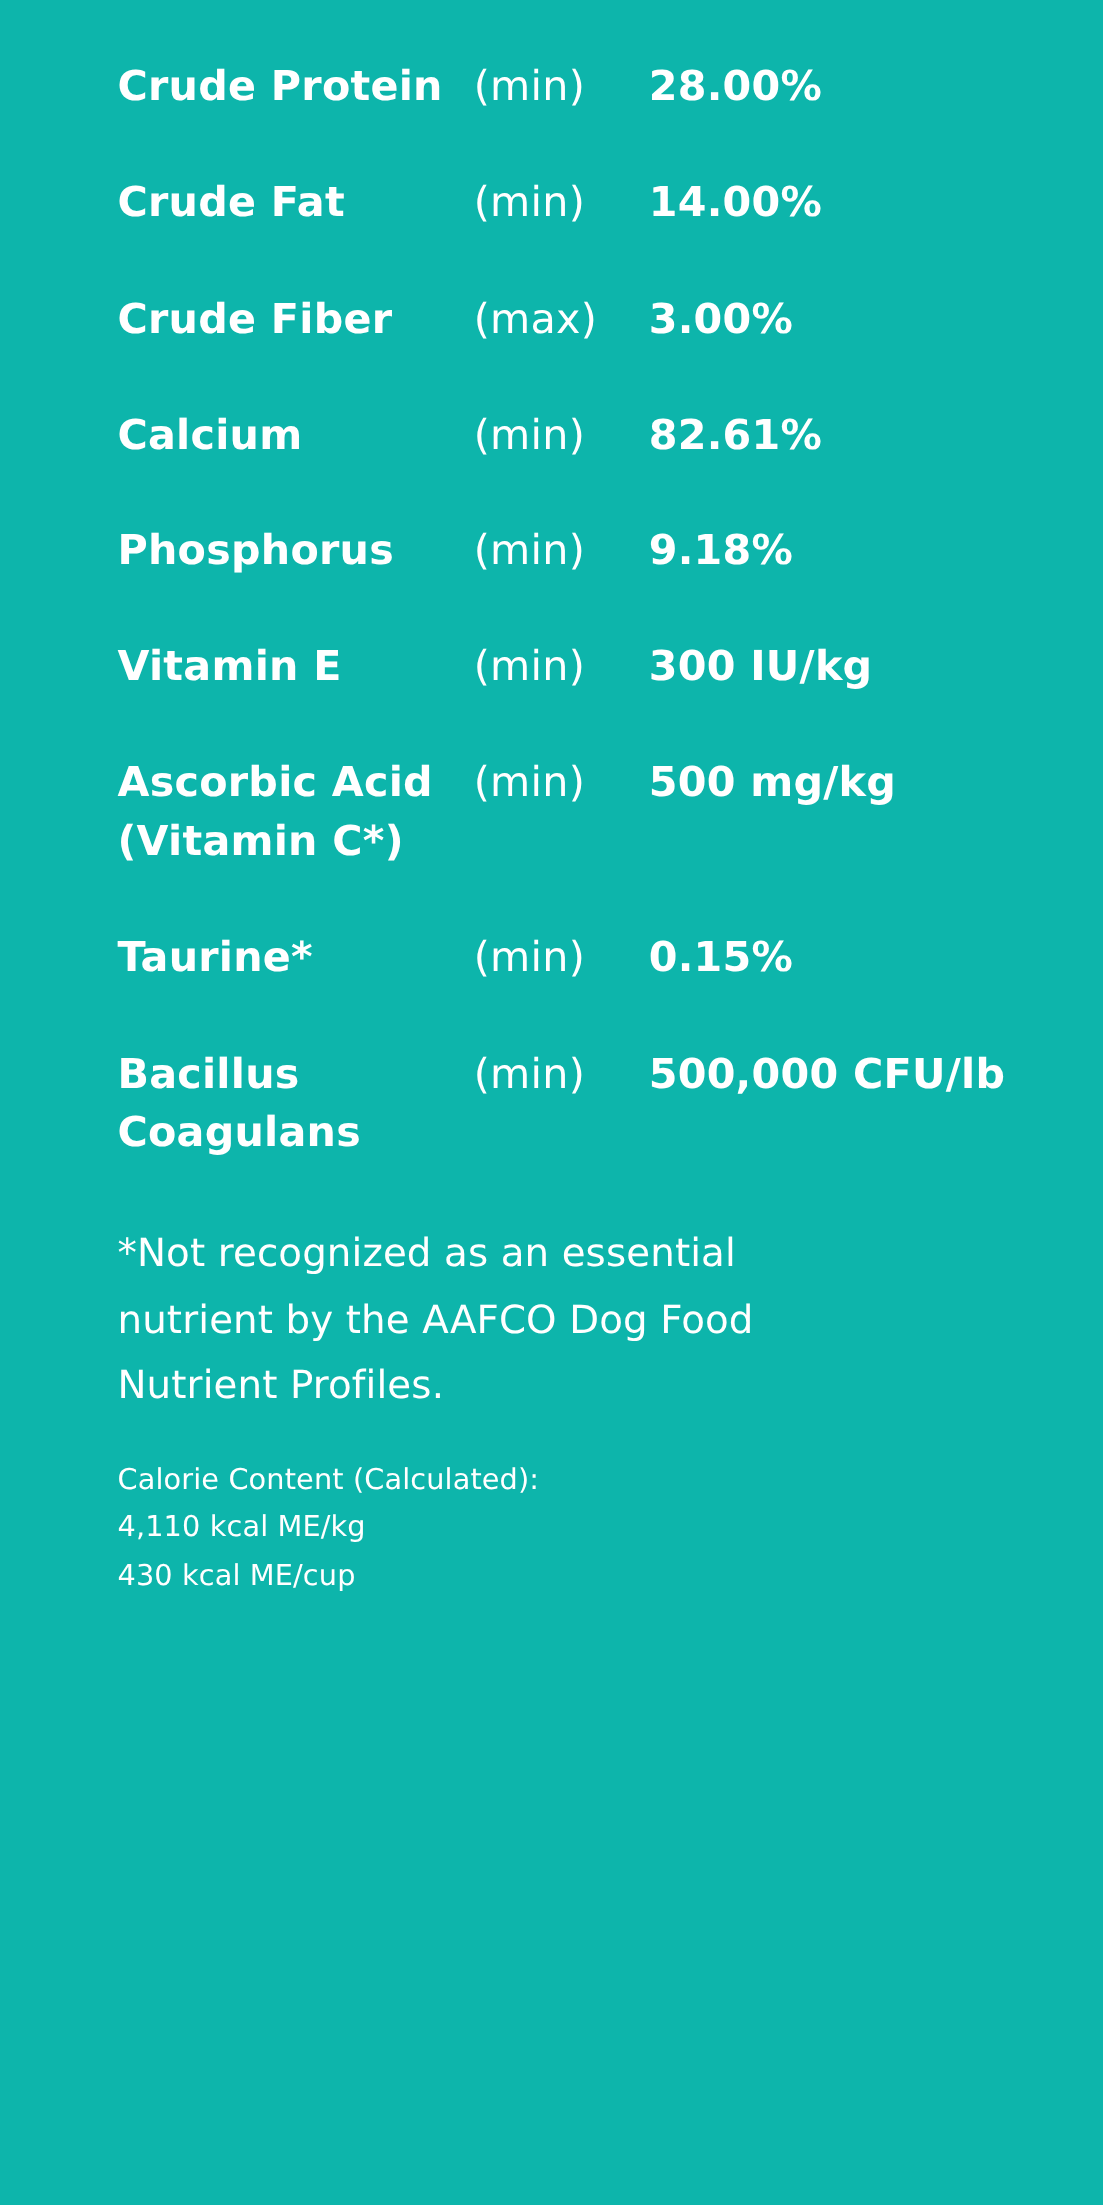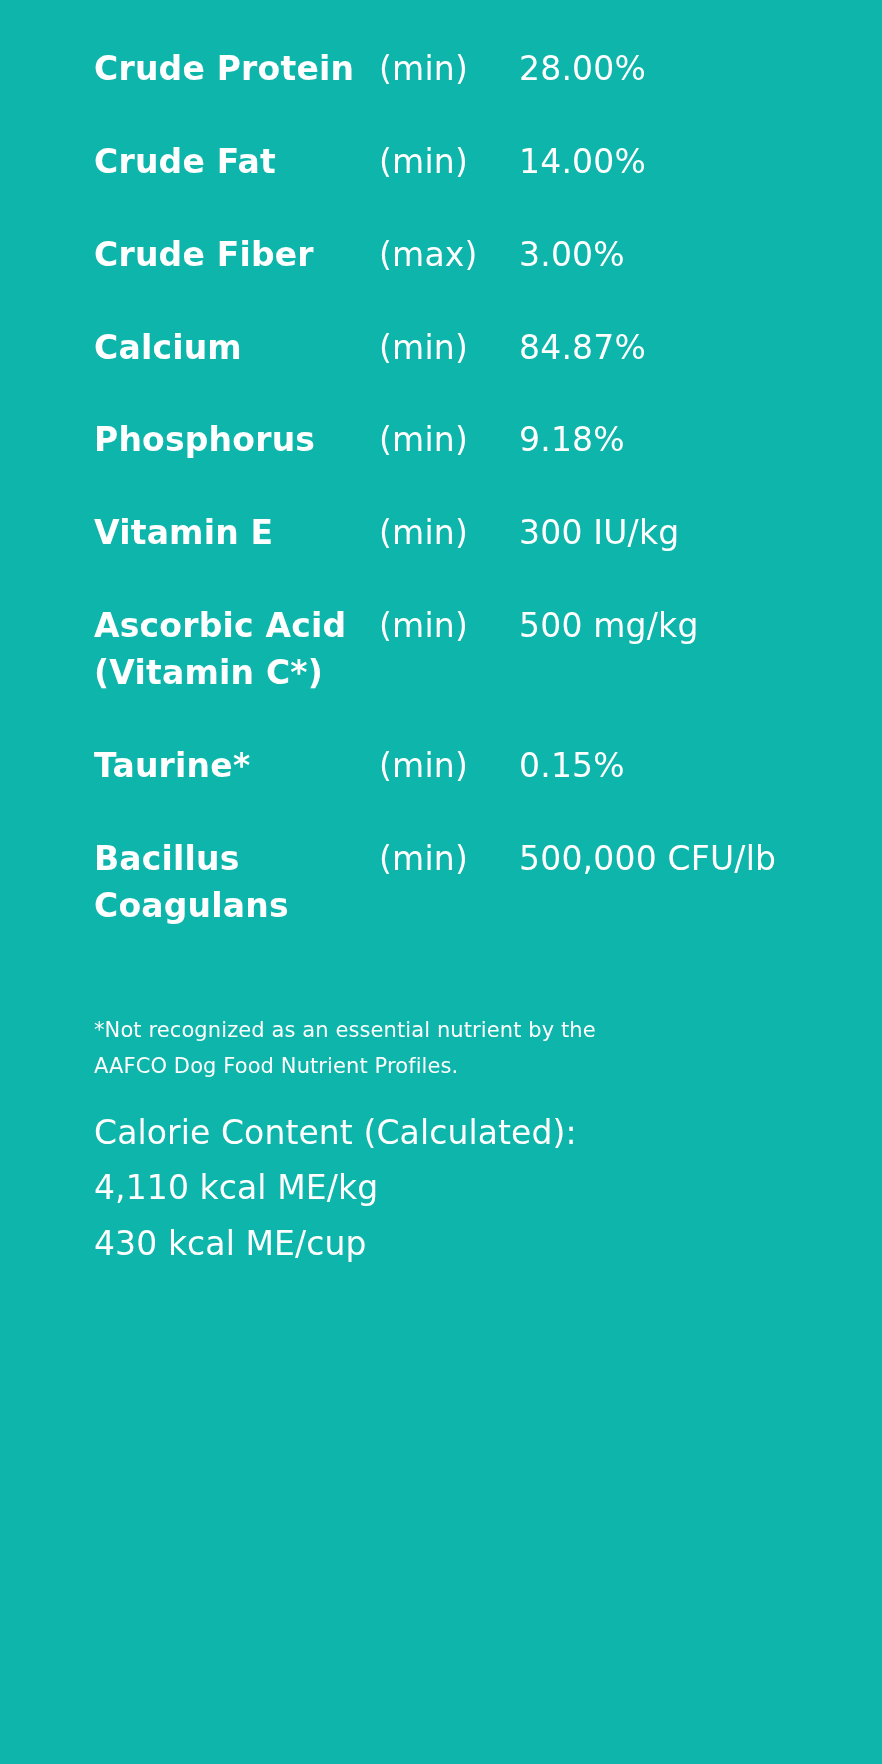--- a/index.html
+++ b/index.html
@@ -35,34 +35,34 @@
   td.nutrient {
     width: 285px;
     font-weight: bold;
   }
   td.basis {
     width: 140px;
     font-weight: normal;
   }
   td.value {
     width: auto;
-    font-weight: normal;
+    font-weight: bold;
   }
   tr:last-child td {
     padding-bottom: 0;
   }
   .footnote {
-    margin-top: 84px;
-    font-size: 21px;
+    margin-top: 48px;
+    font-size: 31px;
     line-height: 1.68;
     max-width: 580px;
     letter-spacing: 0.1px;
   }
   .calories {
-    font-size: 33px;
+    font-size: 23px;
     line-height: 1.68;
     letter-spacing: 0.1px;
   }
   .calories div {
     white-space: nowrap;
   }
 </style>
 </head>
 <body>
 
@@ -81,21 +81,21 @@
         <td class="value">14.00%</td>
       </tr>
       <tr>
         <td class="nutrient">Crude Fiber</td>
         <td class="basis">(max)</td>
         <td class="value">3.00%</td>
       </tr>
       <tr>
         <td class="nutrient">Calcium</td>
         <td class="basis">(min)</td>
-        <td class="value">84.87%</td>
+        <td class="value">82.61%</td>
       </tr>
       <tr>
         <td class="nutrient">Phosphorus</td>
         <td class="basis">(min)</td>
         <td class="value">9.18%</td>
       </tr>
       <tr>
         <td class="nutrient">Vitamin E</td>
         <td class="basis">(min)</td>
         <td class="value">300 IU/kg</td>

